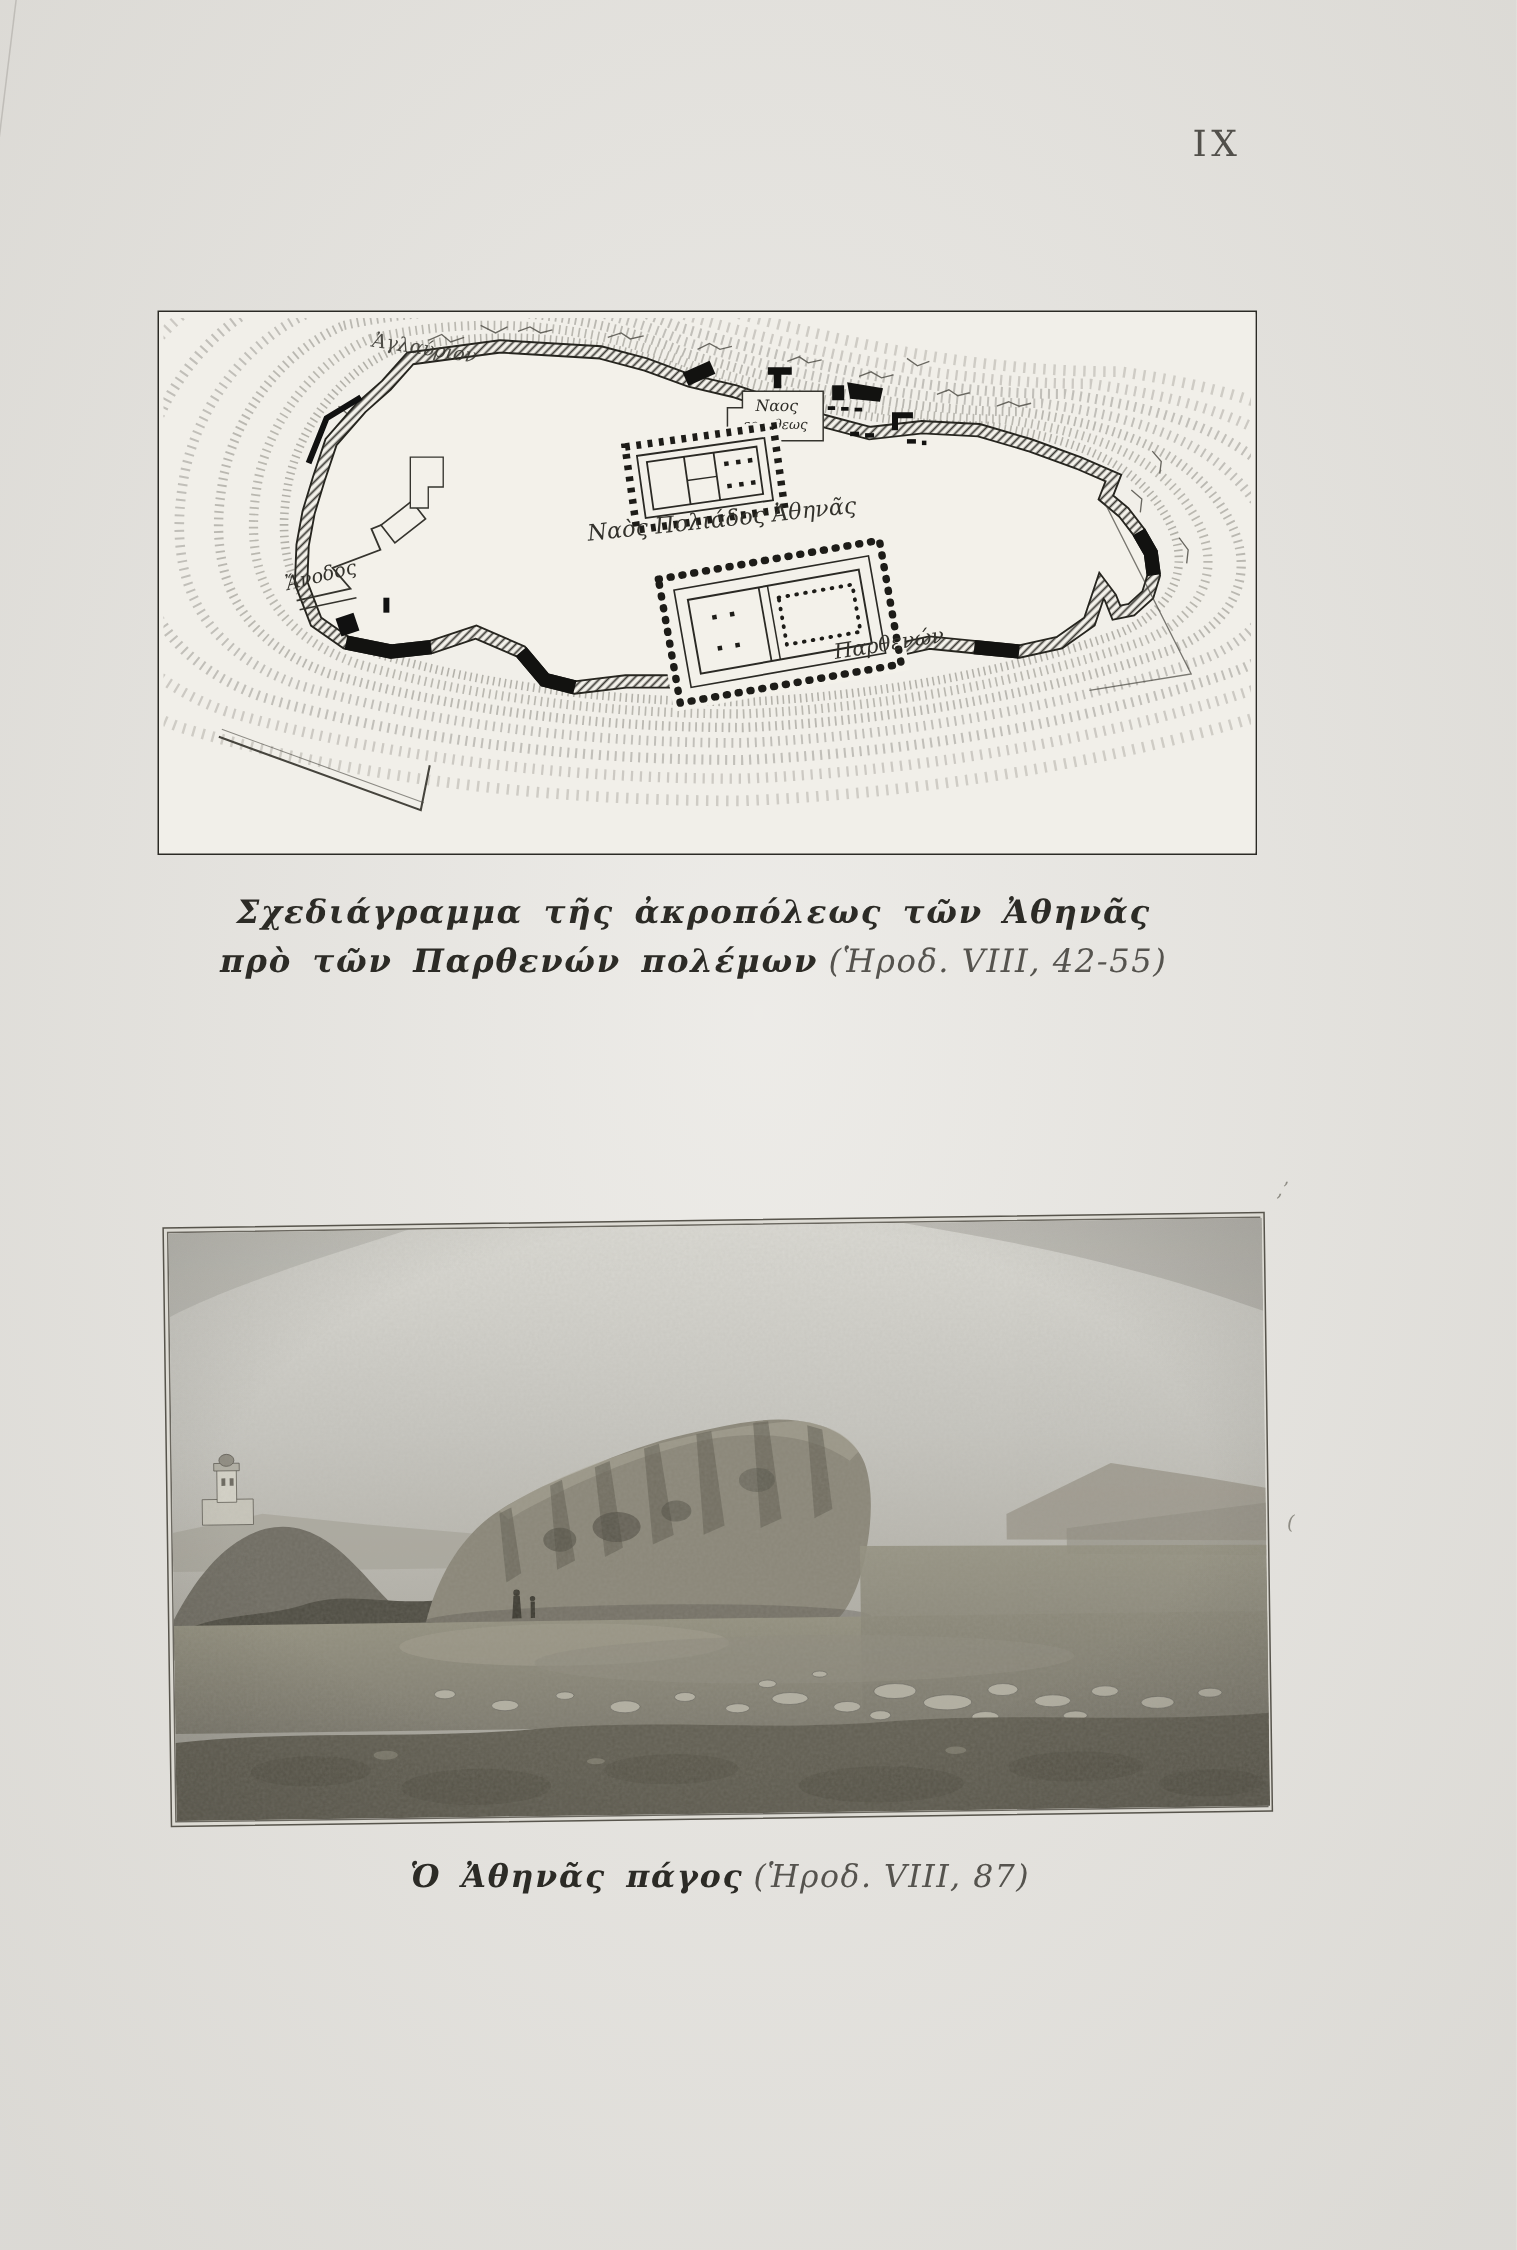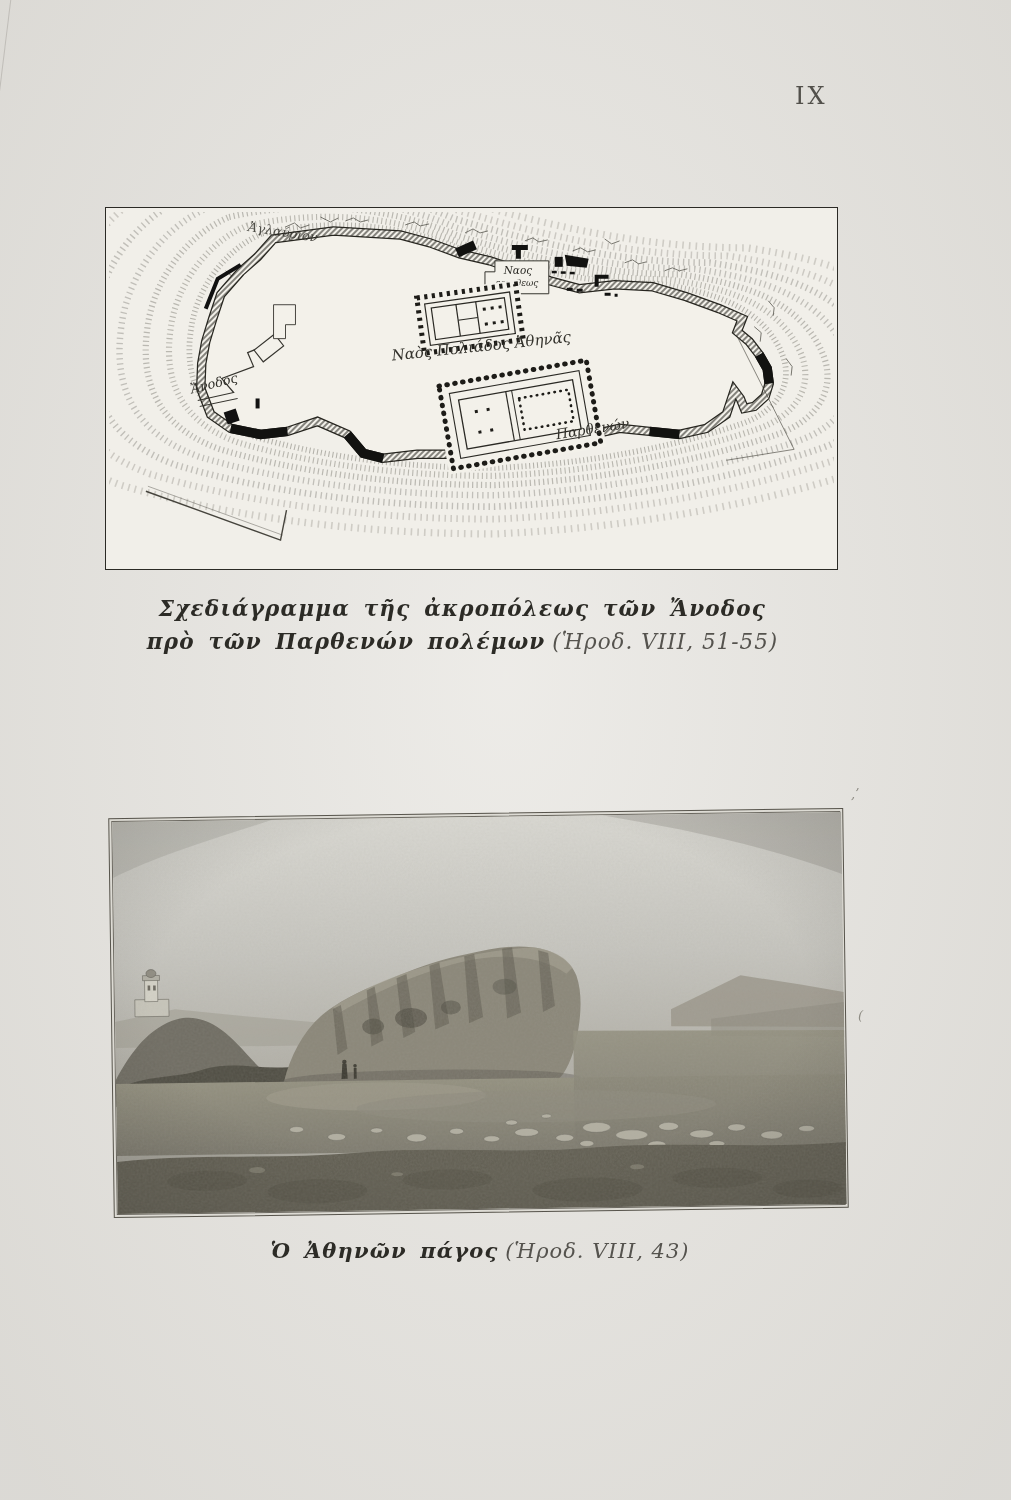--- a/index.html
+++ b/index.html
@@ -179,24 +179,24 @@
   <g font-style="italic" fill="#33322c" data-name="map-labels">
     <text x="142" y="22" font-size="13" transform="rotate(9 142 22)" opacity="0.85" data-name="aglaurion-label">Ἀγλαύριον</text>
     <text x="287" y="152" font-size="15" transform="rotate(-6 287 152)" data-name="athena-polias-label">Ναὸς Πολιάδος Ἀθηνᾶς</text>
     <text x="452" y="231" font-size="14" transform="rotate(-9 452 231)" data-name="parthenon-label">Παρθενών</text>
     <text x="86" y="185" font-size="13" transform="rotate(-14 86 185)" data-name="anodos-label">Ἄνοδος</text>
   </g>
 </svg>
 </div>
 
 <div class="caption caption-map" data-name="map-caption">
-  <div class="cap-bold" data-name="map-caption-line1">Σχεδιάγραμμα τῆς ἀκροπόλεως τῶν Ἄνοδος</div>
+  <div class="cap-bold" data-name="map-caption-line1">Σχεδιάγραμμα τῆς ἀκροπόλεως τῶν Ἀθηνᾶς</div>
   <div data-name="map-caption-line2">
     <span class="cap-bold" data-name="map-caption-line2-bold">πρὸ τῶν Παρθενών πολέμων</span>
-    <span class="cap-ref" data-name="map-caption-line2-ref">(Ἡροδ. VIII, 51-55)</span>
+    <span class="cap-ref" data-name="map-caption-line2-ref">(Ἡροδ. VIII, 42-55)</span>
   </div>
 </div>
 
 <div class="photo-figure" data-name="areopagus-photo-figure">
 <div class="photo-inner" data-name="areopagus-photo">
 <svg viewBox="0 0 729 392" width="729" height="392" data-name="areopagus-photo-image">
   <defs>
     <linearGradient id="skyGrad" x1="0" y1="0" x2="0" y2="1">
       <stop offset="0" stop-color="#dbdad4"></stop>
             <stop offset="0.35" stop-color="#c7c6c0"></stop>
@@ -309,15 +309,15 @@
 
   <path d="M490,0 L729,0 729,62 C644,30 566,14 490,0 Z" fill="#6f6d64" opacity="0.25" data-name="corner-shade"></path>
   <path d="M0,0 L160,0 C100,18 40,36 0,56 Z" fill="#74726a" opacity="0.2" data-name="corner-shade"></path>
   <rect width="729" height="392" fill="url(#vign)" data-name="vignette"></rect>
   <rect width="729" height="392" filter="url(#grain)" opacity="0.3" data-name="photo-grain"></rect>
 </svg>
 </div>
 </div>
 
 <div class="caption caption-photo" data-name="photo-caption">
-  <span class="cap-bold" data-name="photo-caption-bold">Ὁ Ἀθηνῶν πάγος</span>
-  <span class="cap-ref" data-name="photo-caption-ref">(Ἡροδ. VIII, 43)</span>
+  <span class="cap-bold" data-name="photo-caption-bold">Ὁ Ἀθηνᾶς πάγος</span>
+  <span class="cap-ref" data-name="photo-caption-ref">(Ἡροδ. VIII, 87)</span>
 </div>
 
 </body></html>

